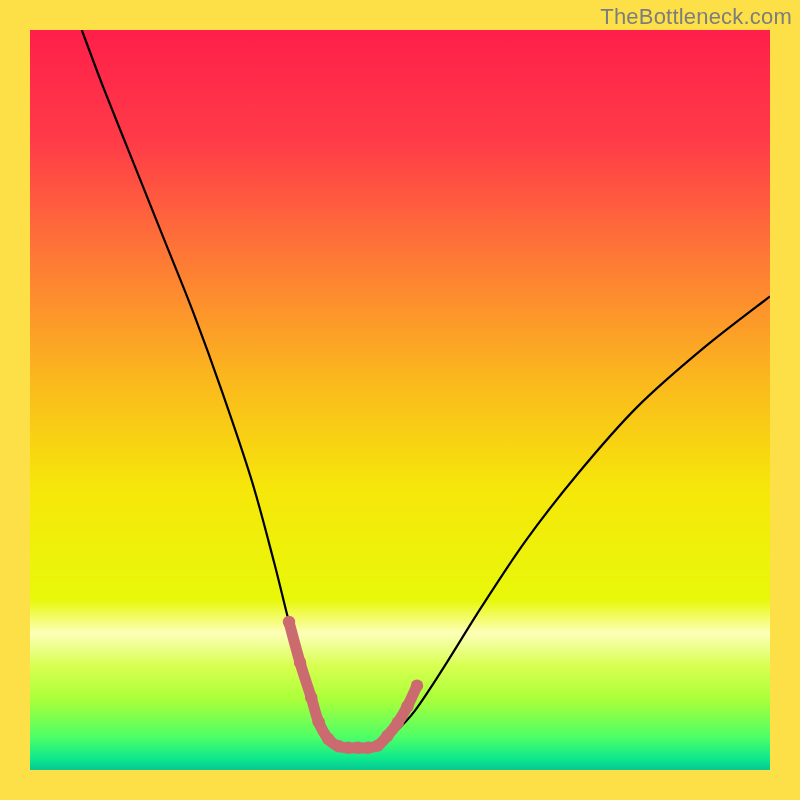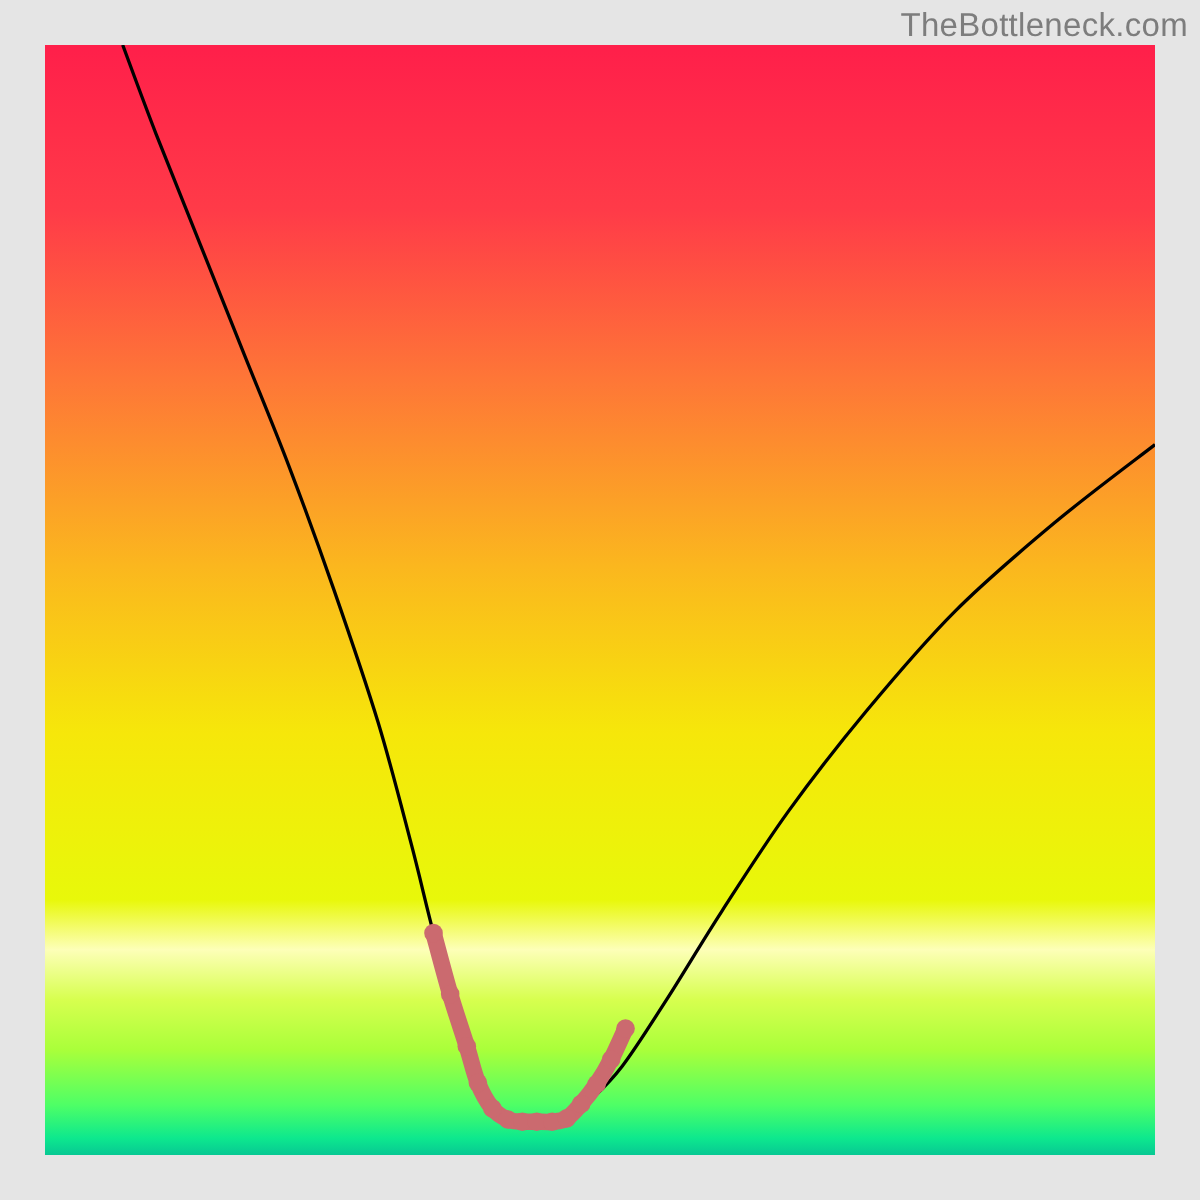--- a/index.html
+++ b/index.html
@@ -9,21 +9,21 @@
     height: 800px;
     overflow: hidden;
     background: #000;
     font-family: Arial, Helvetica, sans-serif;
   }
   .frame {
     position: absolute;
     top: 0; left: 0;
     width: 800px;
     height: 800px;
-    background: #e5e5e5;
+    background: #fde047;
   }
   .plot {
     position: absolute;
     top: 30px;
     left: 30px;
     width: 740px;
     height: 740px;
     
   }
   .watermark {

